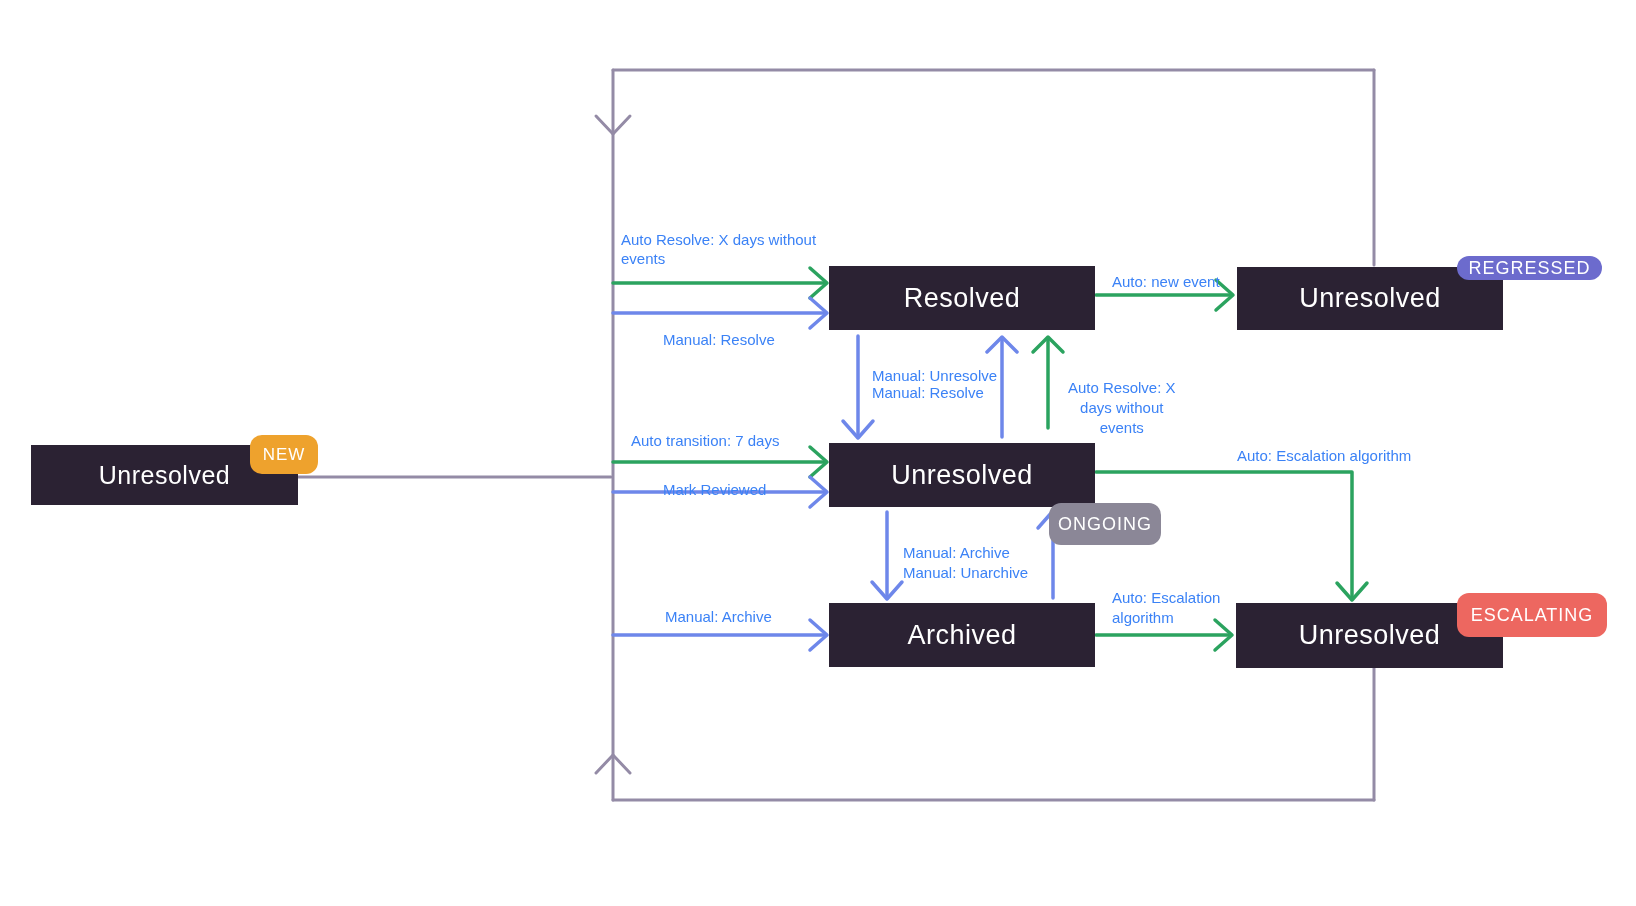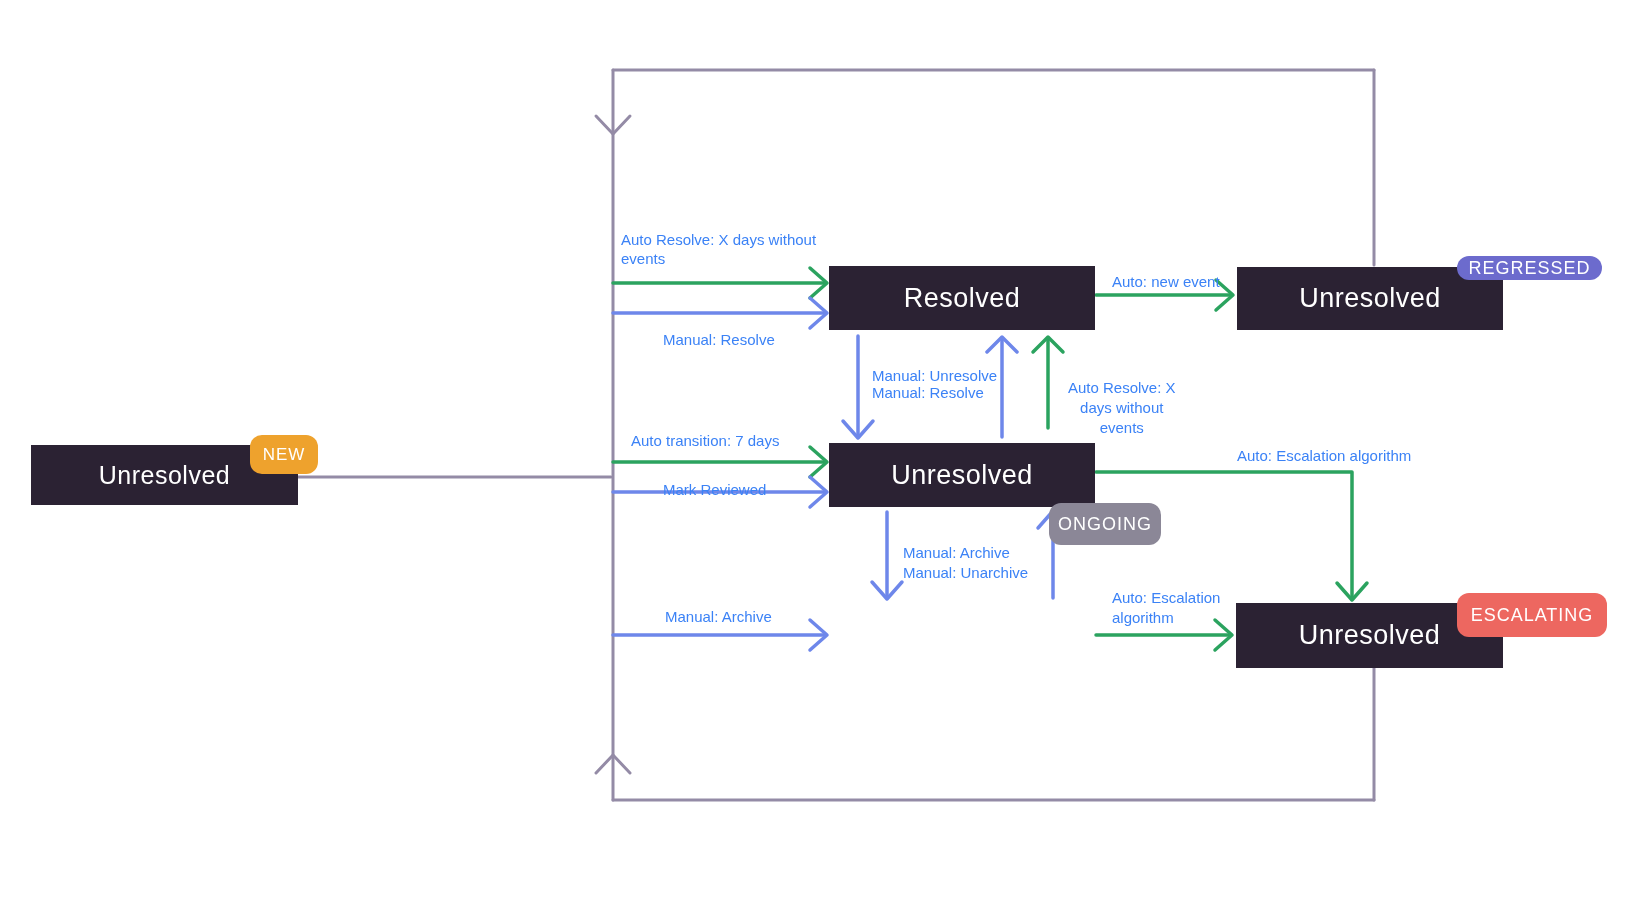--- a/index.html
+++ b/index.html
@@ -86,20 +86,23 @@
   <div class="node" style="left:1237px;top:267px;width:266px;height:63px;">
     <span>Unresolved</span>
   </div>
   <div class="badge badge-regressed" style="left:1457px;top:256px;width:145px;height:24px;">REGRESSED</div>
 
   <div class="node" style="left:829px;top:443px;width:266px;height:64px;">
     <span>Unresolved</span>
   </div>
   <div class="badge badge-ongoing" style="left:1049px;top:455px;width:112px;height:42px;margin-top:48px;">ONGOING</div>
 
+  <div class="node" style="left:829px;top:603px;width:266px;height:64px;">
+    <span>Archived</span>
+  </div>
 
   <div class="node" style="left:1236px;top:603px;width:267px;height:65px;">
     <span>Unresolved</span>
   </div>
   <div class="badge badge-escalating" style="left:1457px;top:593px;width:150px;height:44px;">ESCALATING</div>
 
   <div class="edge-label" style="left:621px;top:230px;line-height:19px;">Auto Resolve: X days without
 events</div>
   <div class="edge-label" style="left:663px;top:330px;">Manual: Resolve</div>
   <div class="edge-label" style="left:631px;top:431px;">Auto transition: 7 days</div>

